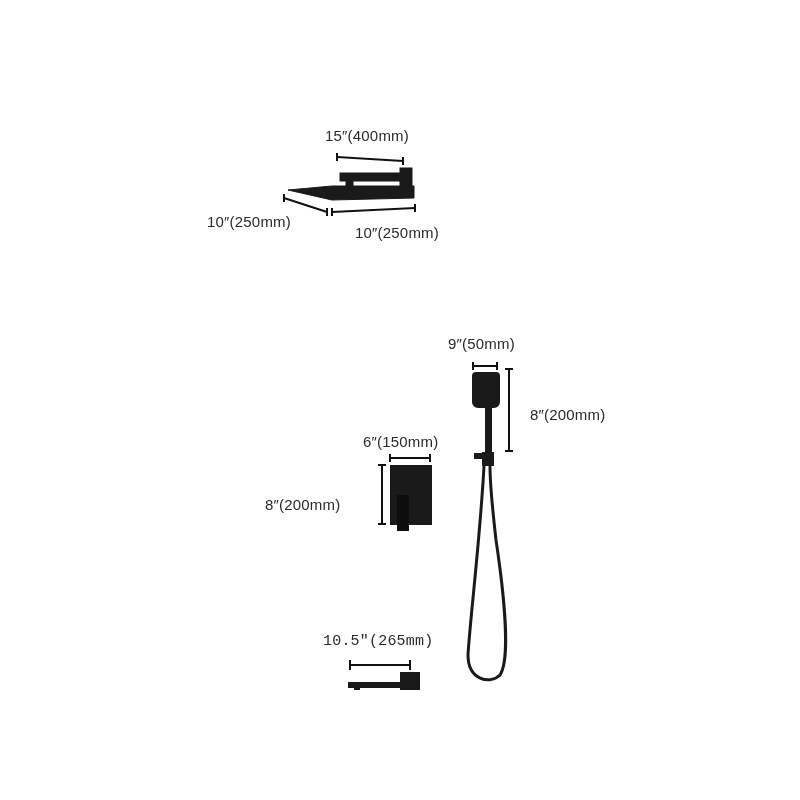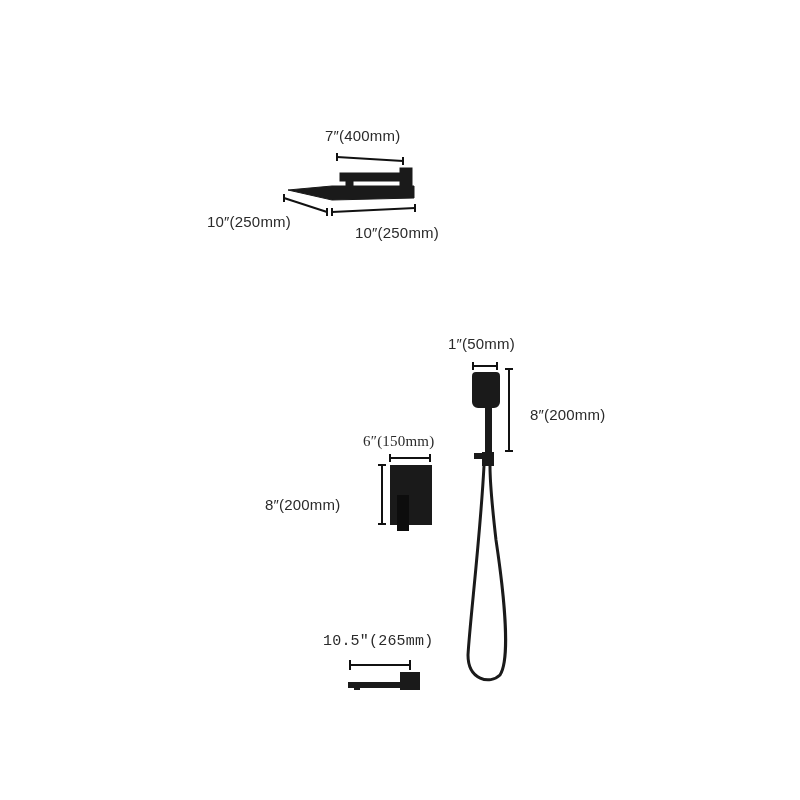--- a/index.html
+++ b/index.html
@@ -65,20 +65,20 @@
     <rect x="400" y="672" width="20" height="18"></rect>
     <rect x="354" y="686" width="6" height="4"></rect>
   </g>
   <g stroke="#111" stroke-width="2">
     <line x1="350" y1="665" x2="410" y2="665"></line>
     <line x1="350" y1="660" x2="350" y2="670"></line>
     <line x1="410" y1="660" x2="410" y2="670"></line>
   </g>
 </svg>
 
-<div class="label" style="left:325px;top:127px;">7″(400mm)</div>
+<div class="label" style="left:325px;top:127px;">15″(400mm)</div>
 <div class="label" style="left:207px;top:213px;">10″(250mm)</div>
 <div class="label" style="left:355px;top:224px;">10″(250mm)</div>
-<div class="label" style="left:448px;top:335px;">1″(50mm)</div>
+<div class="label" style="left:448px;top:335px;">9″(50mm)</div>
 <div class="label" style="left:530px;top:406px;">8″(200mm)</div>
-<div class="label" style="left:363px;top:433px;font-family:Liberation Serif, serif;">6″(150mm)</div>
+<div class="label" style="left:363px;top:433px;">6″(150mm)</div>
 <div class="label" style="left:265px;top:496px;">8″(200mm)</div>
 <div class="label" style="left:323px;top:633px;font-family:Liberation Mono, monospace;">10.5″(265mm)</div>
 
 </body></html>

